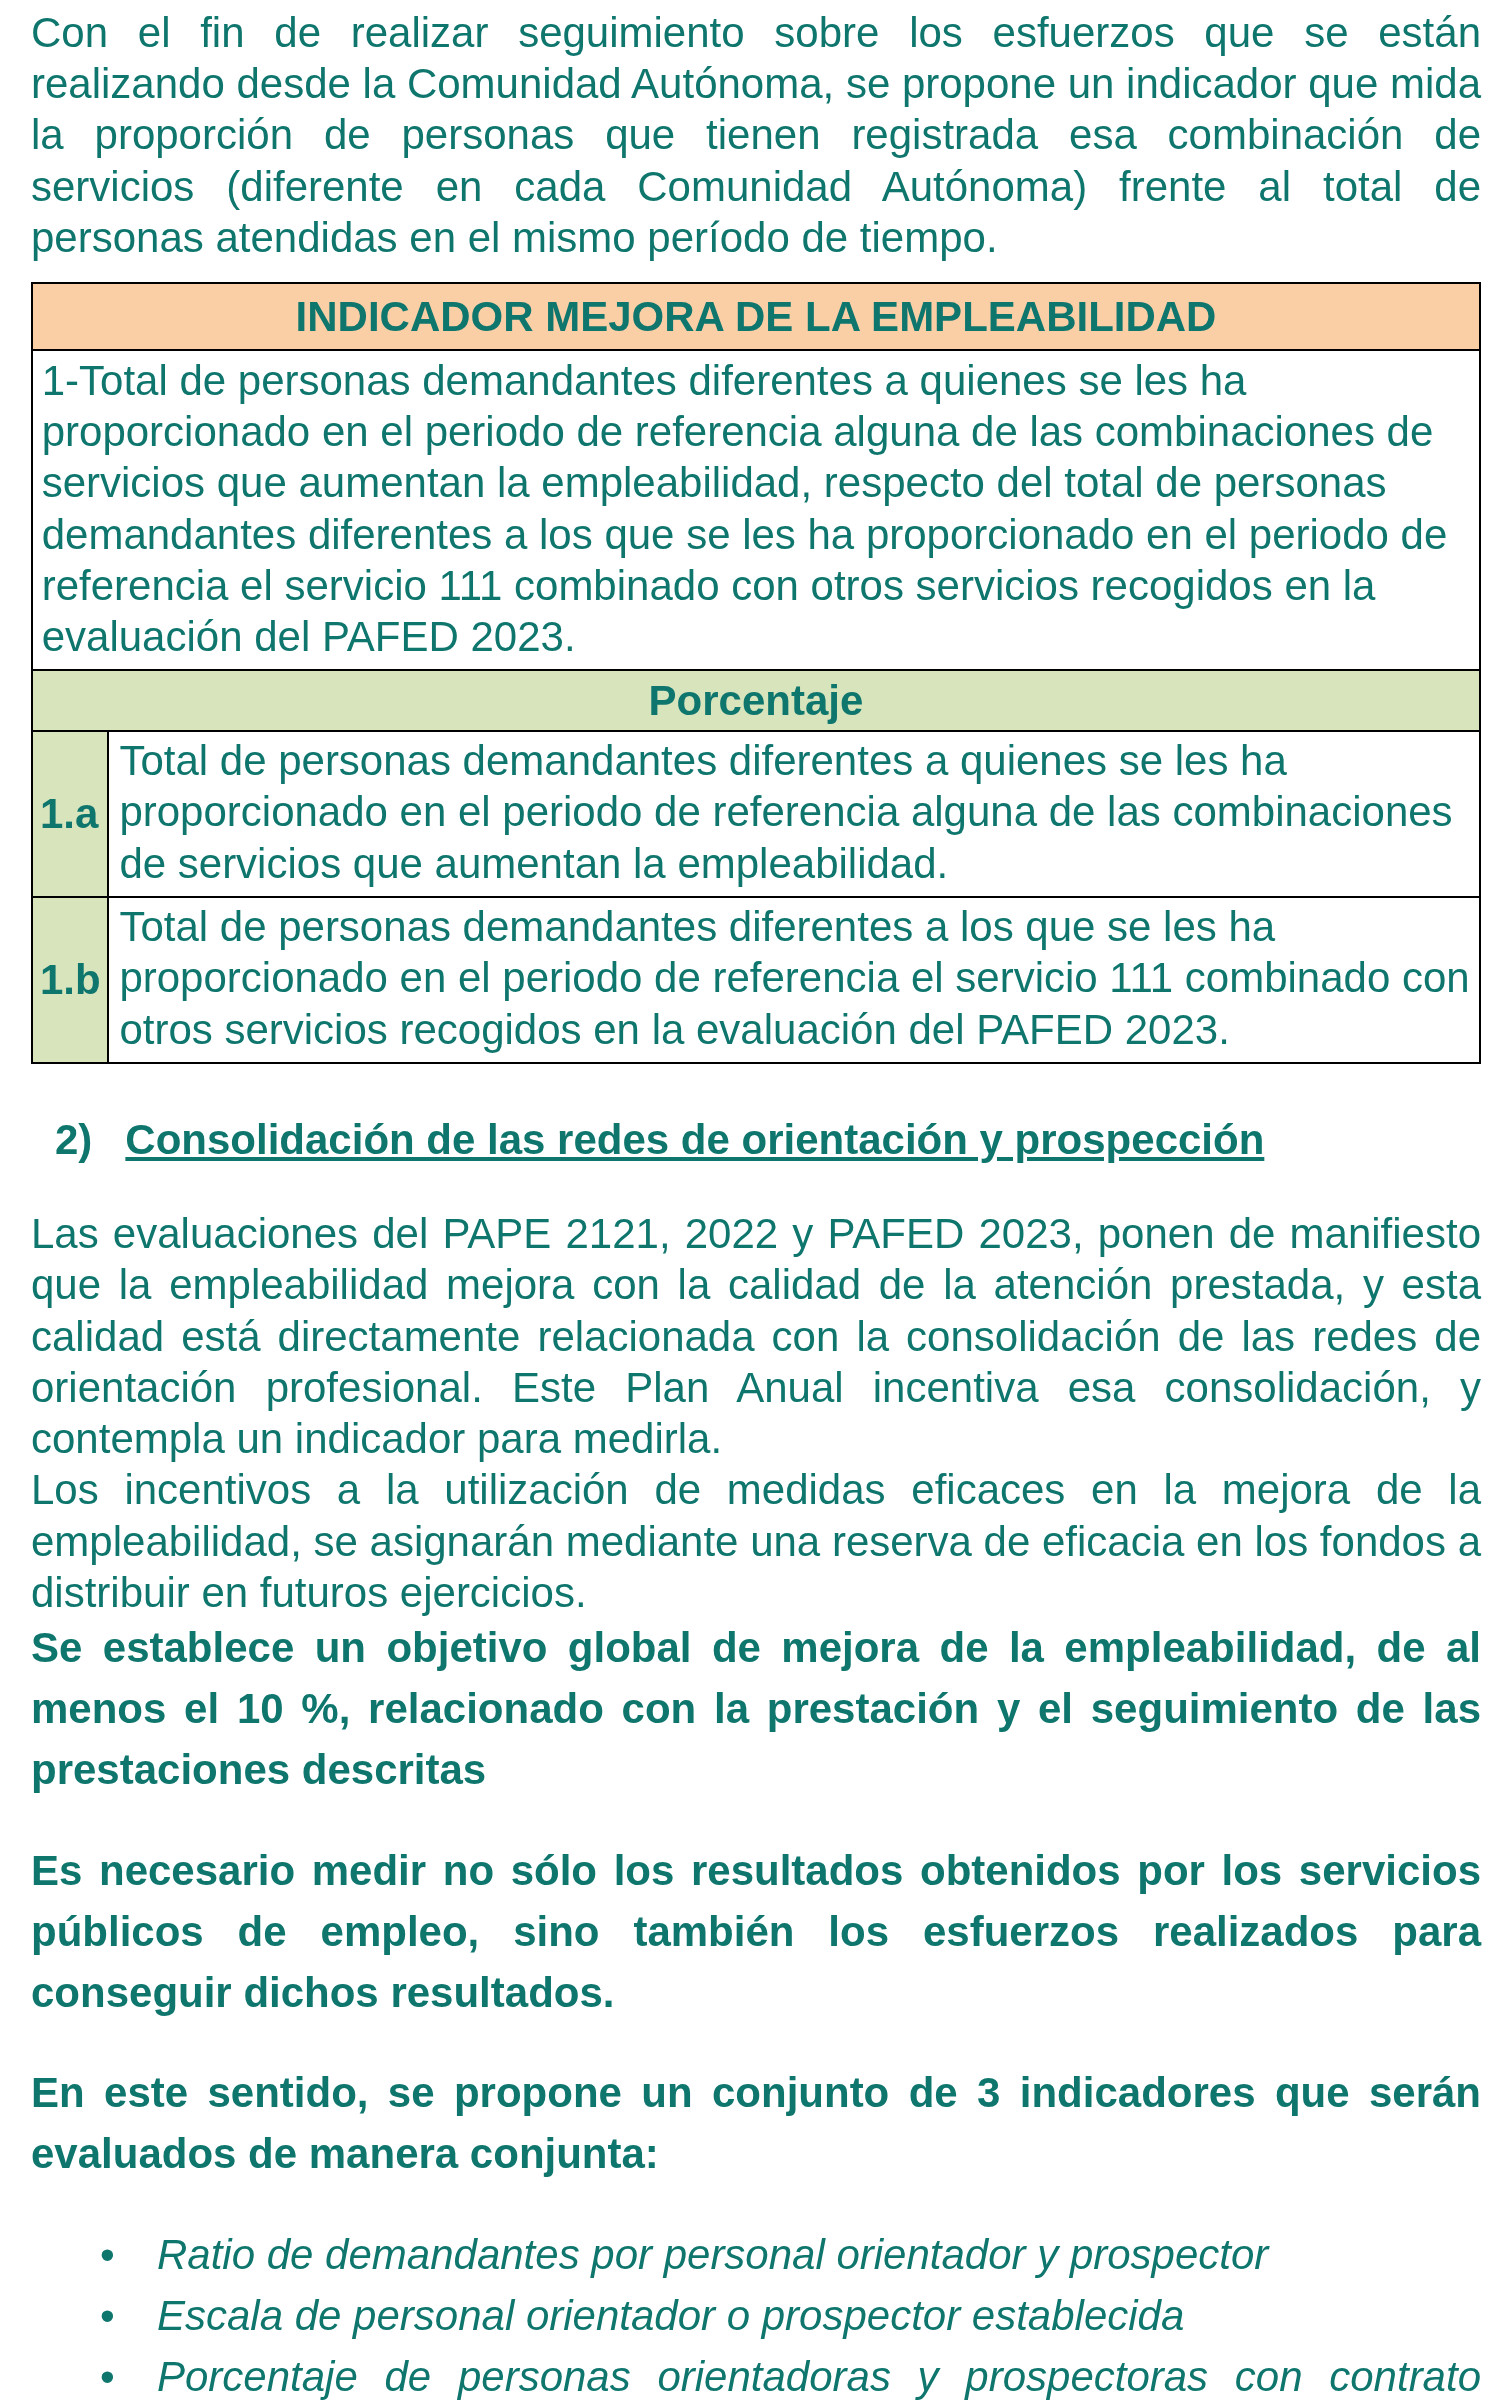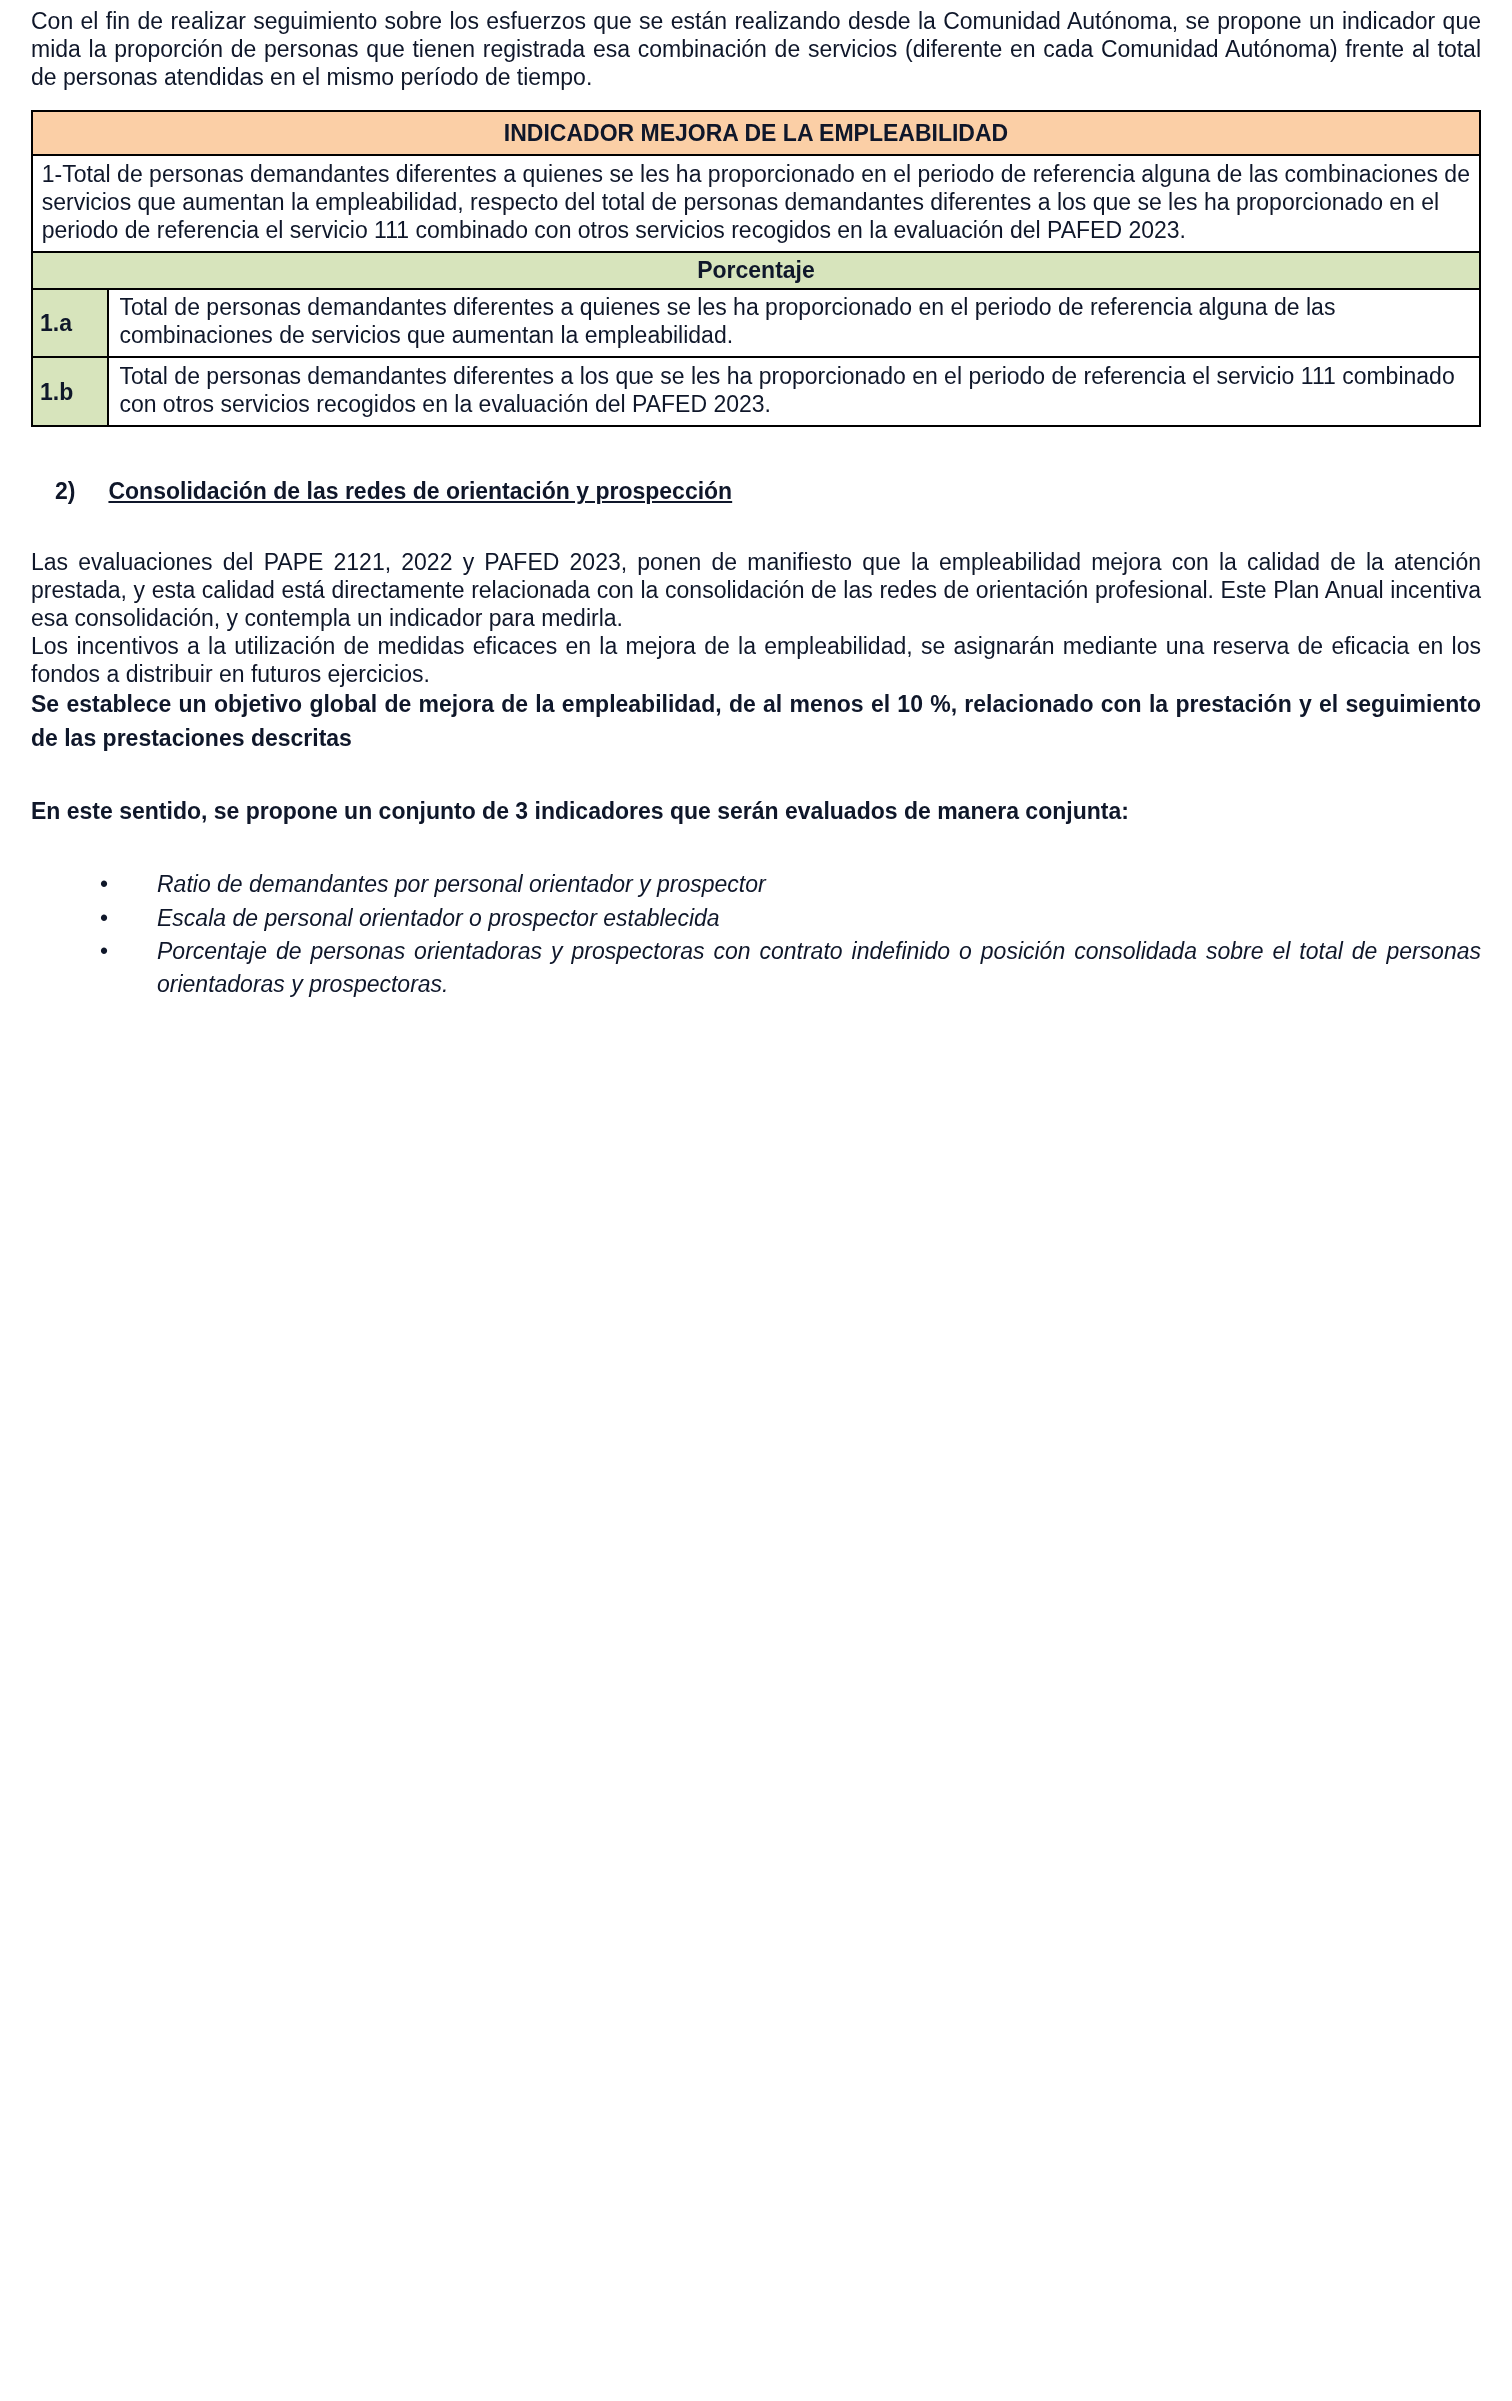--- a/index.html
+++ b/index.html
@@ -3,23 +3,23 @@
 <meta charset="utf-8">
 <style>
   * { margin: 0; padding: 0; box-sizing: border-box; }
   html, body { background: #ffffff; }
   .page {
     position: relative;
     width: 1512px;
     height: 2401px;
     background: #ffffff;
     font-family: "Liberation Sans", "DejaVu Sans", sans-serif;
-    font-size: 23px;
+    font-size: 42px;
     line-height: 1.22;
-    color: #0f172a;
+    color: #0f766e;
     padding: 7px 31px 0 31px;
     overflow: hidden;
   }
   p.para { text-align: justify; }
   .intro { margin-bottom: 19px; }
 
   table.indicator-table {
     width: 100%;
     border-collapse: collapse;
     margin-bottom: 50px;
@@ -119,20 +119,21 @@
   <div class="section-heading">
     <span class="sec-num">2)</span><span class="sec-title">Consolidación de las redes de orientación y prospección</span>
   </div>
 
   <p class="para">Las evaluaciones del PAPE 2121, 2022 y PAFED 2023, ponen de manifiesto que la empleabilidad mejora con la calidad de la atención prestada, y esta calidad está directamente relacionada con la consolidación de las redes de orientación profesional. Este Plan Anual incentiva esa consolidación, y contempla un indicador para medirla.</p>
 
   <p class="para">Los incentivos a la utilización de medidas eficaces en la mejora de la empleabilidad, se asignarán mediante una reserva de eficacia en los fondos a distribuir en futuros ejercicios.</p>
 
   <p class="para spaced">Se establece un objetivo global de mejora de la empleabilidad, de al menos el 10 %, relacionado con la prestación y el seguimiento de las prestaciones descritas</p>
 
+  <p class="para spaced gap-top">Es necesario medir no sólo los resultados obtenidos por los servicios públicos de empleo, sino también los esfuerzos realizados para conseguir dichos resultados.</p>
 
   <p class="para spaced gap-top">En este sentido, se propone un conjunto de 3 indicadores que serán evaluados de manera conjunta:</p>
 
   <ul class="bullet-list">
     <li>
       <span class="marker">•</span>
       <span class="b-text">Ratio de demandantes por personal orientador y prospector</span>
     </li>
     <li>
       <span class="marker">•</span>

